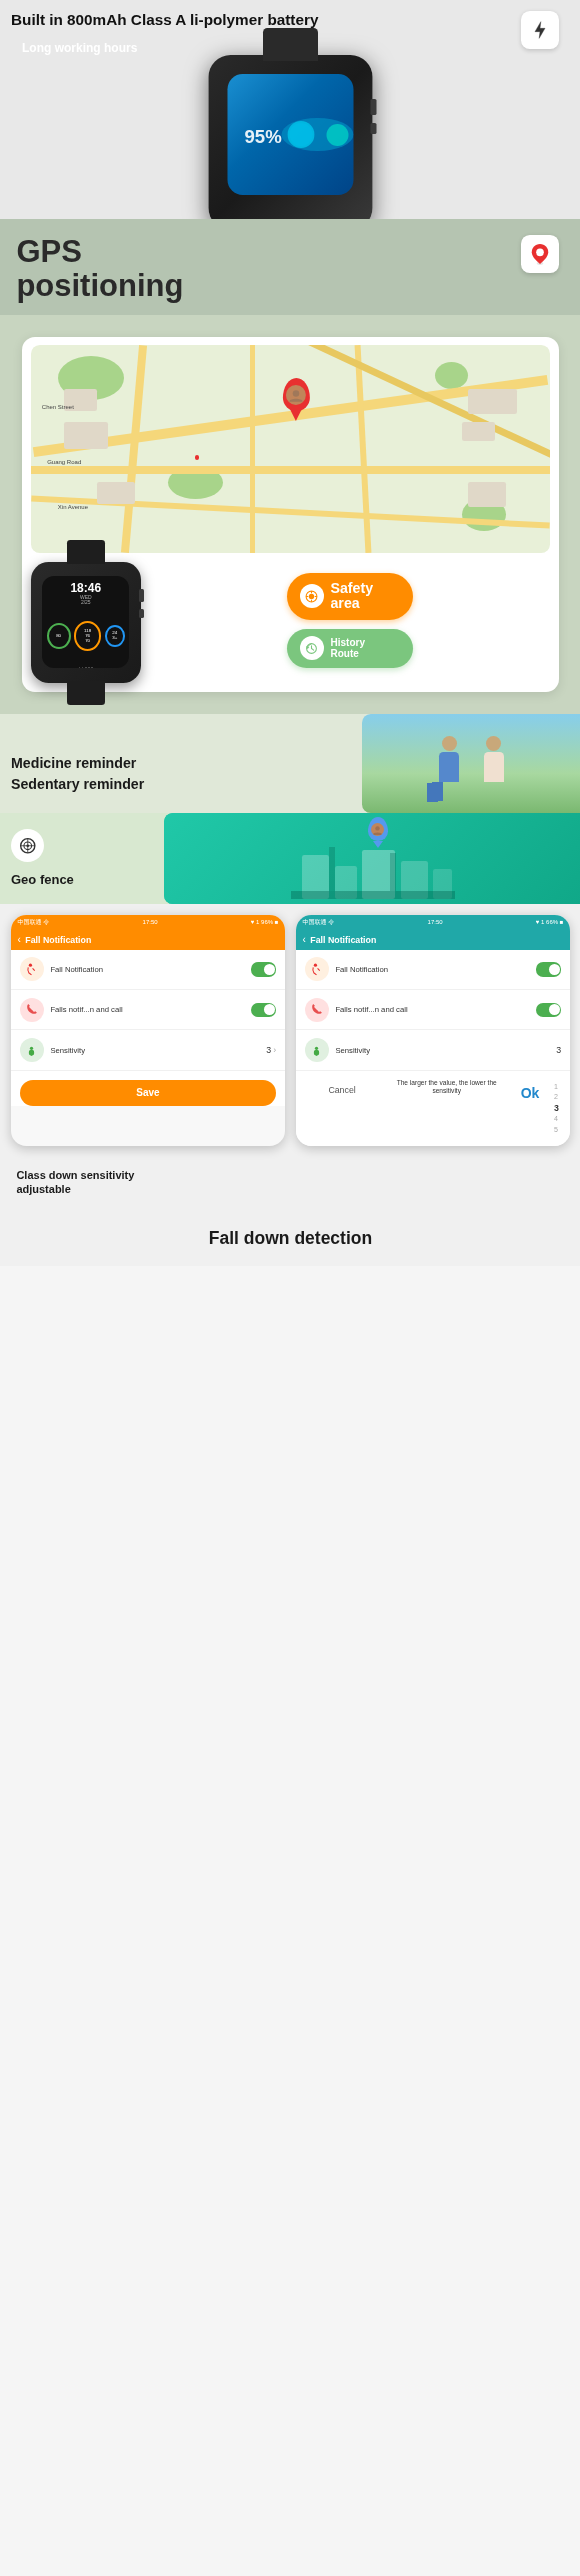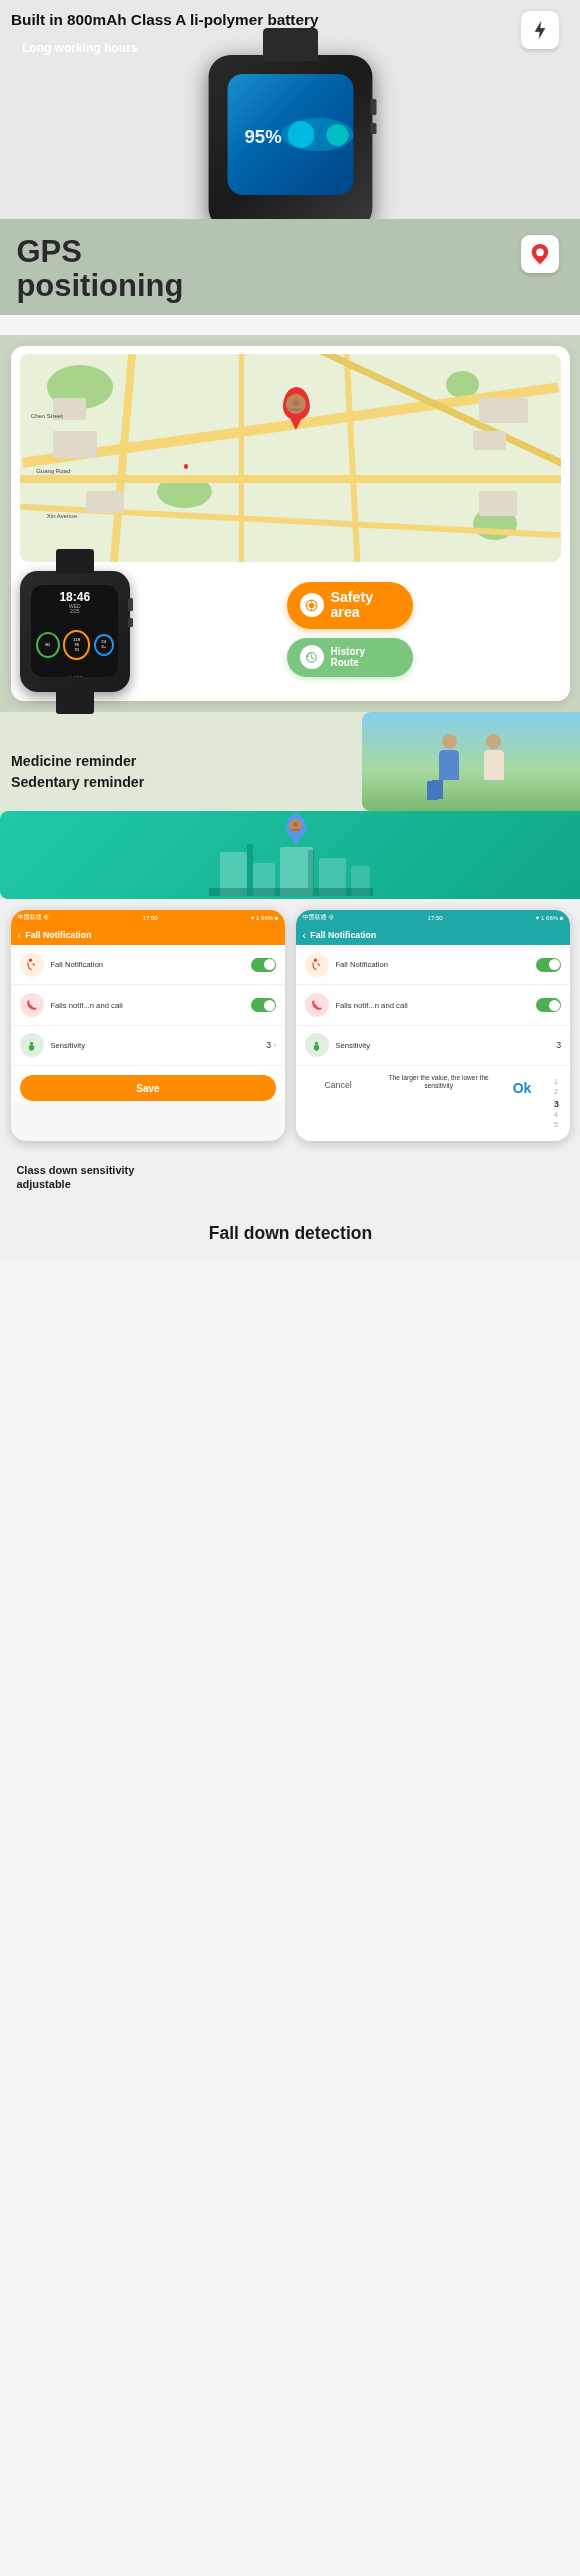--- a/index.html
+++ b/index.html
@@ -127,22 +127,21 @@
       border-radius: 8.8px;
       display: flex;
       align-items: center;
       justify-content: center;
       box-shadow: 0 1.1px 4.4px rgba(0,0,0,0.15);
     }
 
     
     .map-section {
       background: #c8d5c0;
-      padding: 11px;
-      margin-top: 20px;
+      padding: 22px;
     }
     .map-container {
       background: white;
       border-radius: 13px;
       padding: 8.8px;
       display: flex;
       flex-direction: column;
       gap: 8.8px;
       box-shadow: 0 2.2px 11px rgba(0,0,0,0.1);
     }
@@ -544,21 +543,21 @@
       text-align: center;
       padding: 7.7px;
       border-radius: 16.4px;
       font-size: 10px;
       font-weight: 700;
       cursor: pointer;
     }
     .phone-bottom-row {
       display: flex;
       padding: 7.7px 8.8px;
-      gap: 14px;
+      gap: 6px;
     }
     .cancel-btn {
       flex: 1;
       text-align: center;
       padding: 6.6px;
       font-size: 8.8px;
       color: #555;
       cursor: pointer;
     }
     .ok-btn {
@@ -781,20 +780,32 @@
         <div class="elderly-figure">
           <div class="figure-head" style="background:#c8a87a; width:15.3px; height:15.3px; border-radius:50%; margin:0 auto 1.1px;"></div>
           <div style="width:20px; height:30px; background:#f0e0d0; border-radius:4.4px 4.4px 0 0; margin:0 auto;"></div>
         </div>
       </div>
     </div>
   </div>
 </div>
 
 <div class="geo-section">
+  <div class="geo-text-col">
+    <div class="geo-icon-wrap">
+      <svg width="17.5" height="17.5" viewBox="0 0 32 32">
+        <circle cx="16" cy="16" r="13" stroke="#333" stroke-width="2.5" fill="none"></circle>
+        <circle cx="16" cy="16" r="7" stroke="#333" stroke-width="2" fill="none"></circle>
+        <circle cx="16" cy="16" r="2.5" fill="#333"></circle>
+        <line x1="16" y1="3" x2="16" y2="29" stroke="#333" stroke-width="1.5"></line>
+        <line x1="3" y1="16" x2="29" y2="16" stroke="#333" stroke-width="1.5"></line>
+      </svg>
+    </div>
+    <div class="geo-label">Geo fence</div>
+  </div>
   <div class="geo-img-col">
     <div class="geo-map-visual">
 
       <div style="position:relative; width:164px; height:82px;">
         <div style="position:absolute; bottom:0; left:11px; width:27px; height:44px; background:rgba(255,255,255,0.25); border-radius:2.2px;"></div>
         <div style="position:absolute; bottom:0; left:44px; width:22px; height:33px; background:rgba(255,255,255,0.2); border-radius:2.2px;"></div>
         <div style="position:absolute; bottom:0; left:71px; width:33px; height:49px; background:rgba(255,255,255,0.3); border-radius:2.2px;"></div>
         <div style="position:absolute; bottom:0; left:110px; width:27px; height:38px; background:rgba(255,255,255,0.2); border-radius:2.2px;"></div>
         <div style="position:absolute; bottom:0; left:142px; width:19px; height:30px; background:rgba(255,255,255,0.15); border-radius:2.2px;"></div>
 

